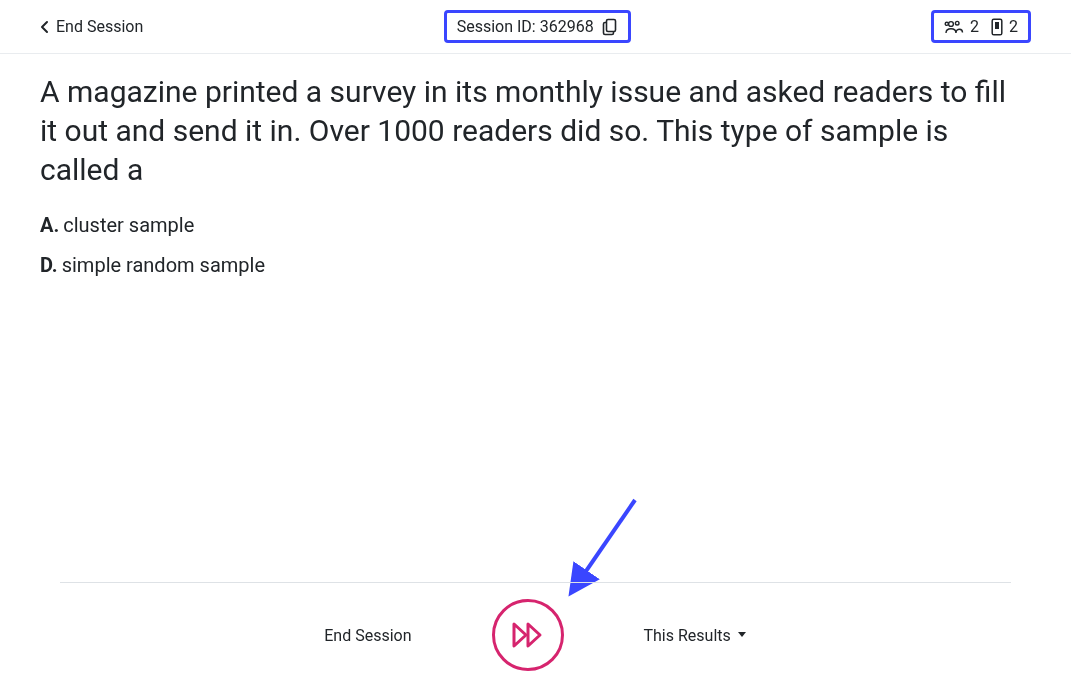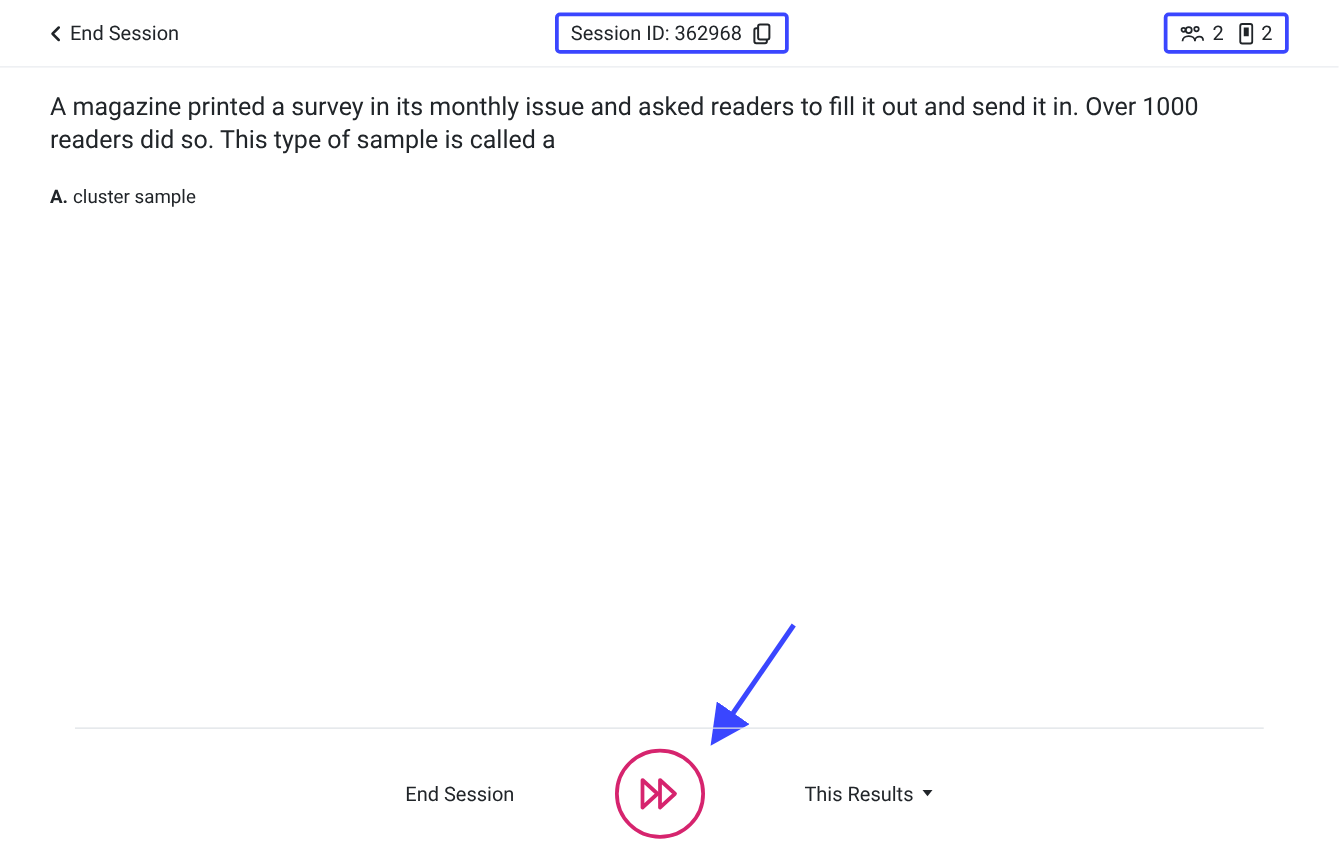--- a/index.html
+++ b/index.html
@@ -48,32 +48,32 @@
   }
   .count-item {
     display: inline-flex;
     align-items: center;
     gap: 6px;
   }
   .main {
     padding: 18px 40px 0 40px;
   }
   .question {
-    font-size: 20px;
+    font-size: 30px;
     font-weight: 400;
     line-height: 1.3;
     color: #212529;
     margin-bottom: 24px;
     padding-right: 20px;
   }
   .options {
     list-style: none;
   }
   .option {
-    font-size: 15px;
+    font-size: 20px;
     color: #212529;
     margin-bottom: 16px;
   }
   .option .letter {
     font-weight: 700;
     margin-right: 4px;
   }
   .footer {
     position: absolute;
     bottom: 14px;
@@ -162,20 +162,23 @@
       <span>2</span>
     </span>
   </div>
 </div>
 
 <div class="main">
   <div class="question">A magazine printed a survey in its monthly issue and asked readers to fill it out and send it in. Over 1000 readers did so. This type of sample is called a</div>
   <ul class="options">
     <li class="option">
       <span class="letter">A.</span><span>cluster sample</span>
+    </li>
+    <li class="option">
+      <span class="letter">D.</span><span>simple random sample</span>
     </li>
   </ul>
 </div>
 
 <div class="arrow-annotation" style="left:555px; top:495px;">
   <svg width="100" height="110" viewBox="0 0 100 110">
     <defs>
       <marker id="ahead" markerWidth="8" markerHeight="8" refX="6" refY="4" orient="auto">
         <path d="M0,0 L8,4 L0,8 Z" fill="#3a46ff"></path>
       </marker>

